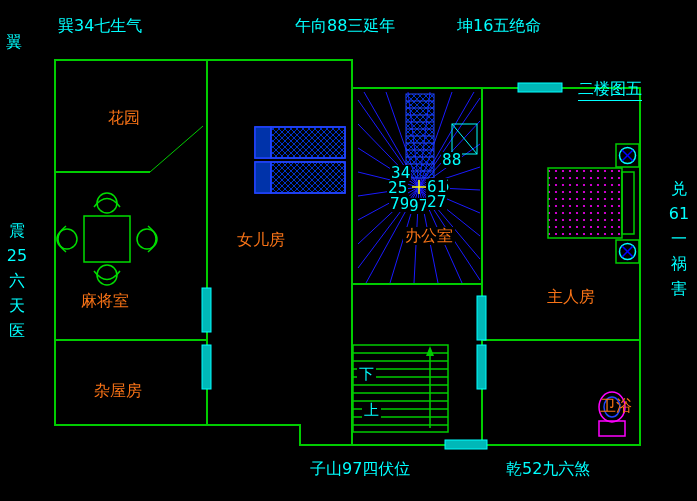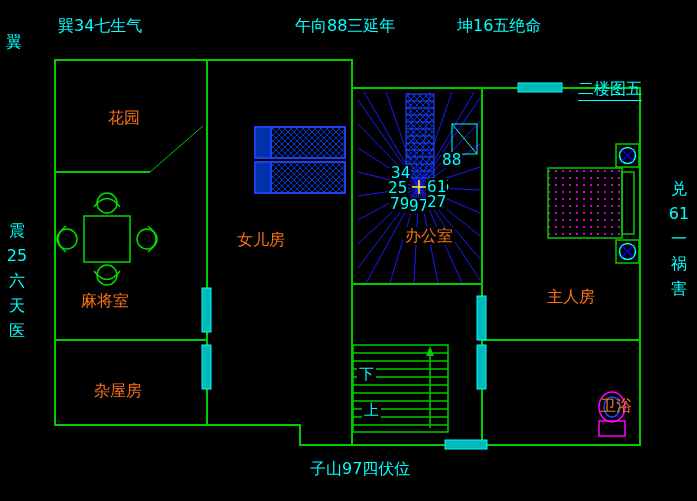--- a/index.html
+++ b/index.html
@@ -186,20 +186,21 @@
 25
 六
 天
 医</div>
   <div class="lbl vlbl" style="left:667px;top:176px;">兑
 61
 一
 祸
 害</div>
   <div class="lbl" style="left:310px;top:460px;">子山97四伏位</div>
+  <div class="lbl" style="left:506px;top:460px;">乾52九六煞</div>
 
   <div class="lbl roomlbl" style="left:108px;top:109px;">花园</div>
   <div class="lbl roomlbl" style="left:237px;top:231px;">女儿房</div>
   <div class="lbl roomlbl knock" style="left:403px;top:227px;">办公室</div>
   <div class="lbl roomlbl" style="left:81px;top:278px;margin-top:14px;">麻将室</div>
   <div class="lbl roomlbl" style="left:547px;top:288px;">主人房</div>
   <div class="lbl roomlbl" style="left:94px;top:382px;">杂屋房</div>
   <div class="lbl roomlbl" style="left:552px;top:397px;margin-left:48px;">卫浴</div>
 
   <div class="lbl stairlbl knock" style="left:357px;top:366px;">下</div>

